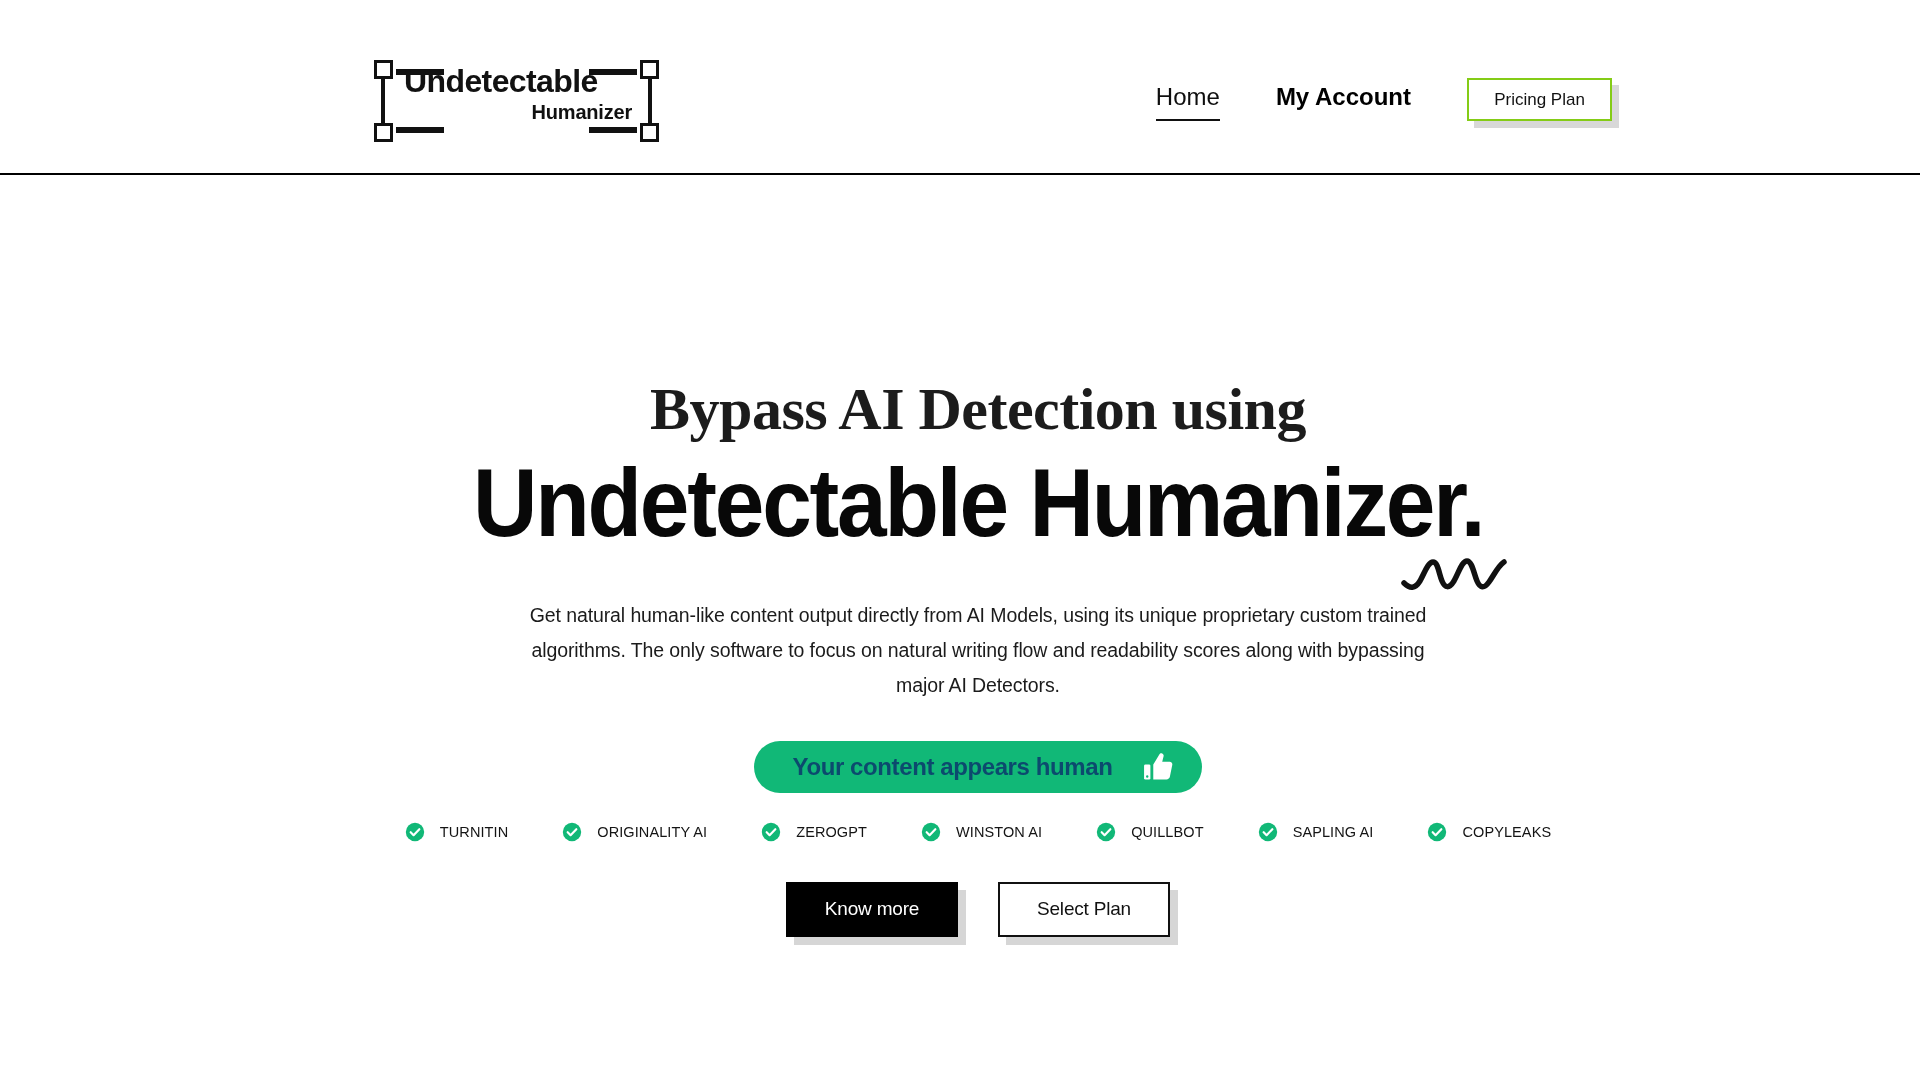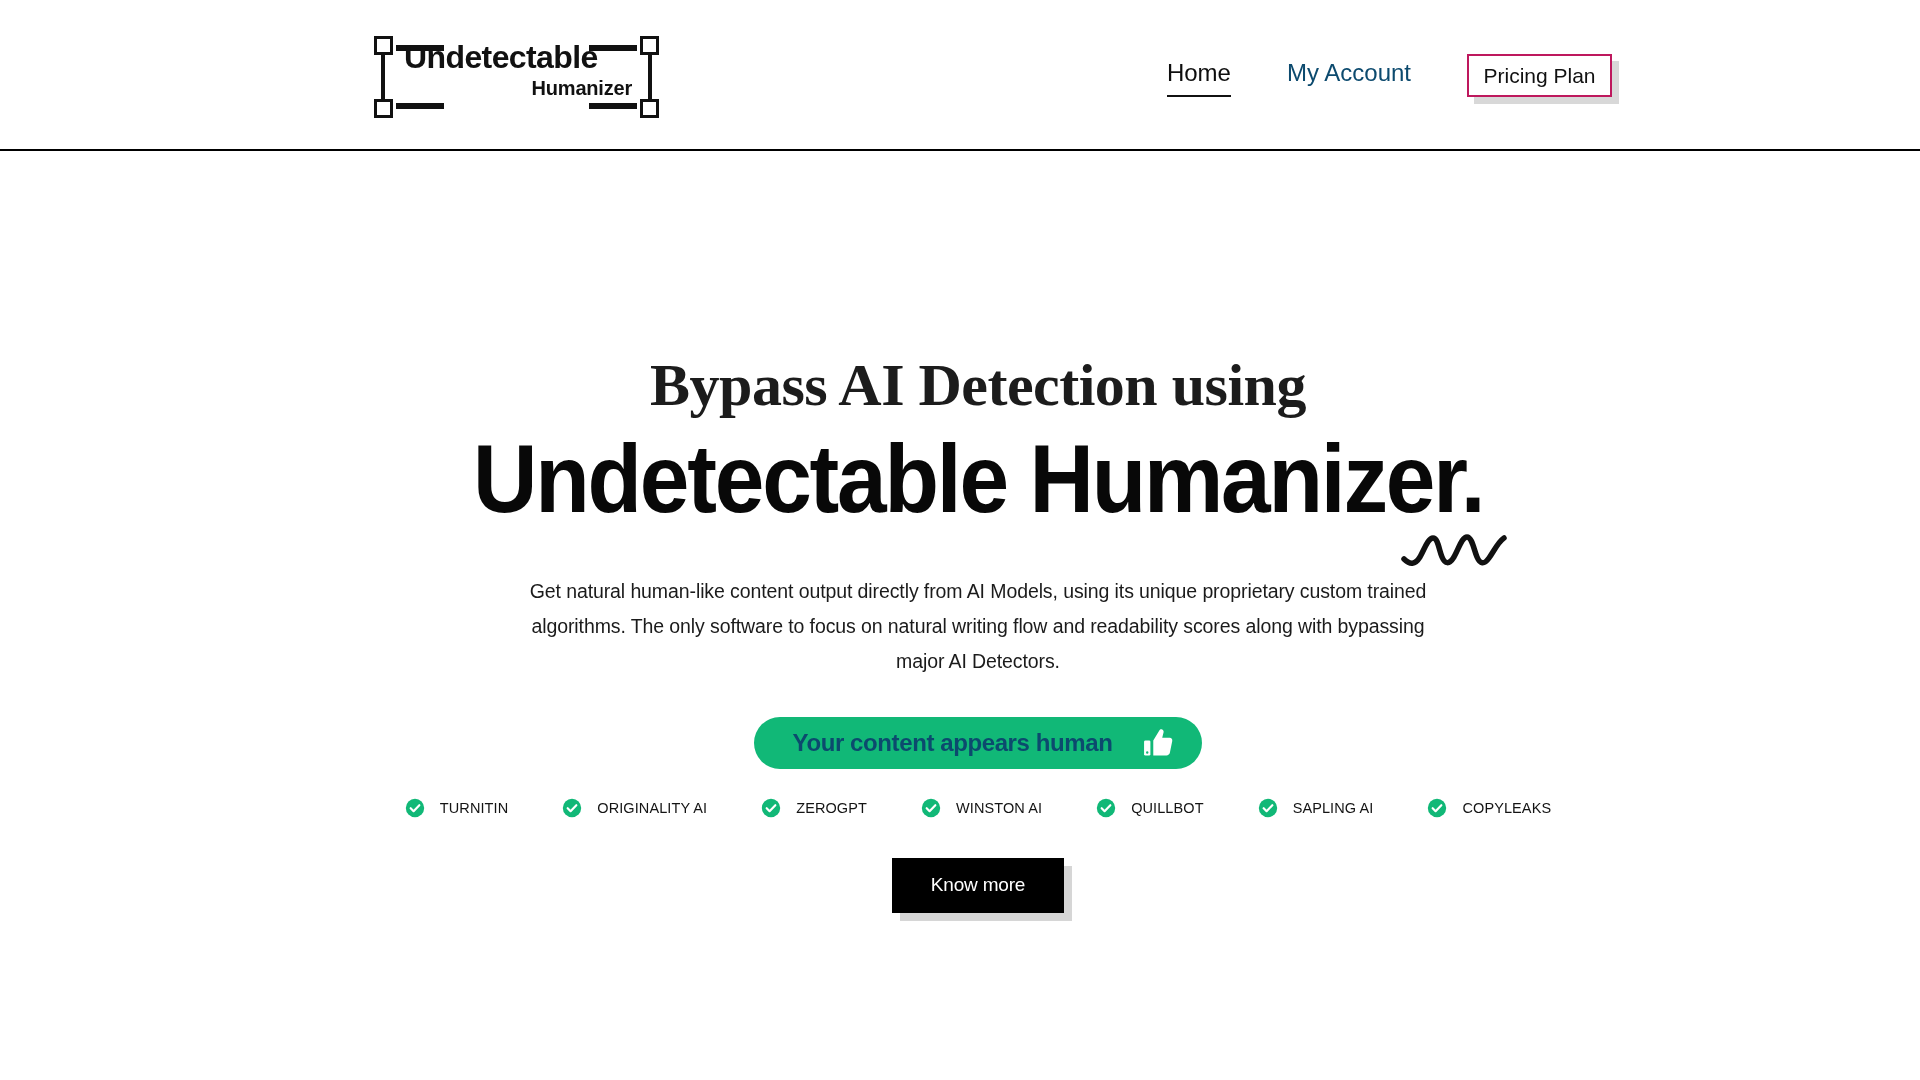--- a/index.html
+++ b/index.html
@@ -11,20 +11,21 @@
     overflow:hidden;
   }
 
   
   .header {
     position:relative;
     height:151px;
     border-bottom:2px solid #000000;
     display:flex;
     align-items:center;
+    margin-top:24px;
   }
 
   
   .logo {
     position:absolute;
     left:374px; top:26px;
     width:285px; height:100px;
   }
   .logo-bracket { position:absolute; }
   .bk-line-v { width:4px; background:#111; }
@@ -89,32 +90,32 @@
     cursor:pointer;
   }
   .nav-link.active { font-weight:500; color:#0e0e0e; }
   .nav-link.active::after {
     content:"";
     position:absolute;
     left:0; right:0; bottom:-4px;
     height:2px;
     background:#111;
   }
-  .nav-link.muted { color:#0c4a6e; font-weight:400; }
+  .nav-link.muted { color:#000000; font-weight:700; }
 
   .pricing-btn-wrap { position:relative; }
   .pricing-btn {
     position:relative;
     display:inline-flex;
     align-items:center;
     justify-content:center;
     width:145px; height:43px;
-    border:2px solid #be185d;
+    border:2px solid #84cc16;
     background:#ffffff;
-    font-size:21px;
+    font-size:17px;
     font-weight:500;
     color:#111111;
     font-family:inherit;
     cursor:pointer;
     z-index:2;
   }
   .pricing-btn-shadow {
     position:absolute;
     left:7px; top:7px;
     width:145px; height:43px;
@@ -359,15 +360,19 @@
         </svg>
       <span class="det-label">COPYLEAKS</span>
     </div>
   </div>
 
   <div class="ctas">
     <span class="cta-wrap">
       <span class="cta-shadow"></span>
       <button class="cta primary">Know more</button>
     </span>
+    <span class="cta-wrap">
+      <span class="cta-shadow"></span>
+      <button class="cta secondary">Select Plan</button>
+    </span>
   </div>
 
 </main>
 
 </body></html>

